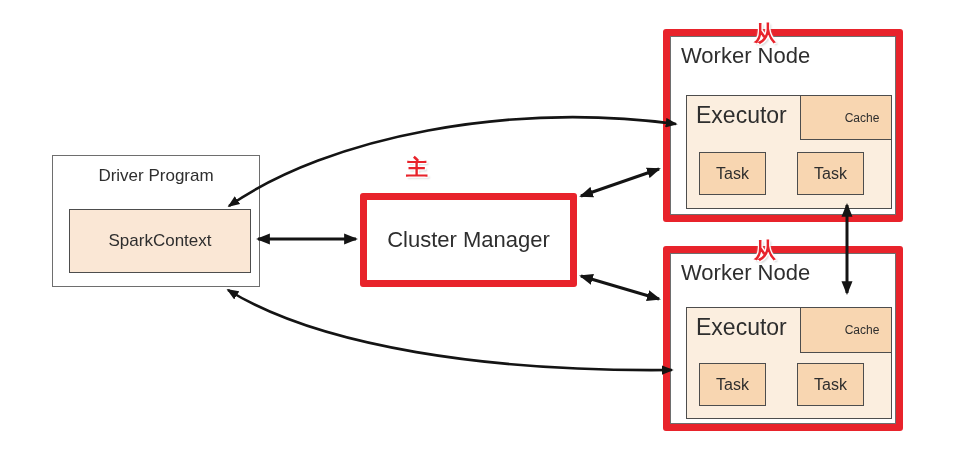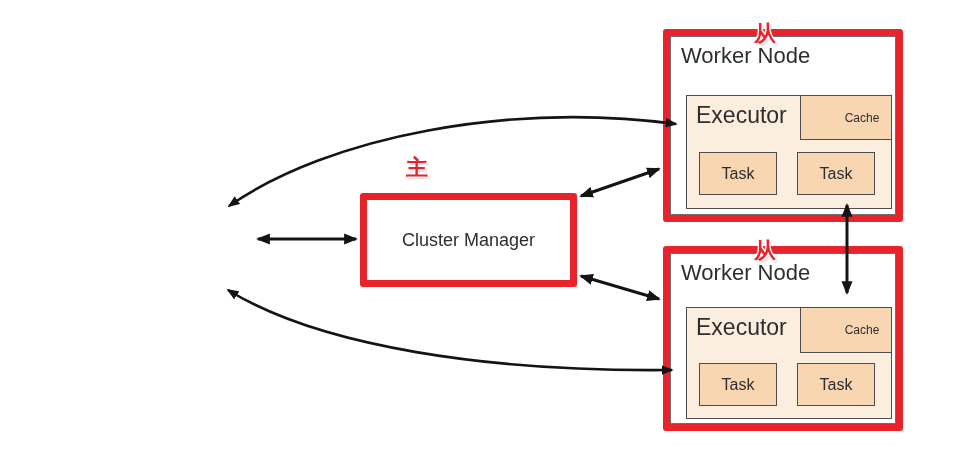--- a/index.html
+++ b/index.html
@@ -20,21 +20,21 @@
 
   
   .driver{left:52px;top:155px;width:208px;height:132px;}
   .driver-title{position:absolute;left:0;top:10px;width:100%;text-align:center;font-size:17px;}
   .spark{left:16px;top:53px;width:182px;height:64px;background:var(--fill-spark);font-size:17px;}
 
   
   .cluster{
     position:absolute;left:360px;top:193px;width:217px;height:94px;background:#fff;
     border:7px solid var(--accent-red);border-radius:3px;
-    display:flex;align-items:center;justify-content:center;font-size:18px;
+    display:flex;align-items:center;justify-content:center;font-size:22px;
   }
   .role-tag{
     position:absolute;font-size:22px;font-weight:bold;color:var(--accent-red);z-index:6;
     text-shadow:0 0 2px #fff,0 0 3px #fff,1px 1px 0 #fff,-1px -1px 0 #fff,1px -1px 0 #fff,-1px 1px 0 #fff,2px 2px 2px rgba(0,0,0,.18);
     line-height:22px;
   }
   .master-tag{left:406px;top:157px;}
 
   
   .worker{
@@ -46,34 +46,40 @@
   .worker-frame{position:absolute;left:0;top:0;right:0;bottom:0;border:1.5px solid var(--border-gray);}
   .worker-title{position:absolute;left:11px;top:7px;font-size:22px;}
   .slave-tag{left:84px;top:-13px;}
   .executor{background:var(--fill-executor);justify-content:flex-start;align-items:flex-start;}
   .executor-label{padding:6px 0 0 9px;font-size:23px;}
   .worker1 .executor{left:16px;top:59px;width:206px;height:114px;}
   .worker2 .executor{left:16px;top:54px;width:206px;height:112px;}
   .cache{background:var(--fill-cell);font-size:12px;z-index:2;padding-left:32px;}
   .worker1 .cache{left:130px;top:59px;width:92px;height:45px;}
   .worker2 .cache{left:130px;top:54px;width:92px;height:46px;}
-  .task{background:var(--fill-cell);font-size:16px;z-index:2;width:78px;height:43px;text-align:center;}
+  .task{background:var(--fill-cell);font-size:16px;z-index:2;width:67px;height:43px;text-align:center;}
   .worker1 .task{top:116px;} .worker2 .task{top:110px;}
   .task.ta{left:29px;} .task.tb{left:127px;}
 
   
   svg.arrows{position:absolute;left:0;top:0;z-index:10;pointer-events:none;}
   svg.arrows path.link{fill:none;stroke:var(--arrow-color);}
   svg.arrows marker path{fill:var(--arrow-color);}
 </style>
 </head>
 <body>
 
 <div class="canvas">
 
+  <div class="outlined driver">
+    <div class="driver-title">Driver Program</div>
+    <div class="peach spark">
+      <span>SparkContext</span>
+    </div>
+  </div>
 
   <div class="role-tag master-tag">主</div>
   <div class="cluster">
     <span>Cluster Manager</span>
   </div>
 
   <div class="worker worker1">
     <div class="worker-frame"></div>
     <div class="role-tag slave-tag">从</div>
     <div class="worker-title">Worker Node</div>

